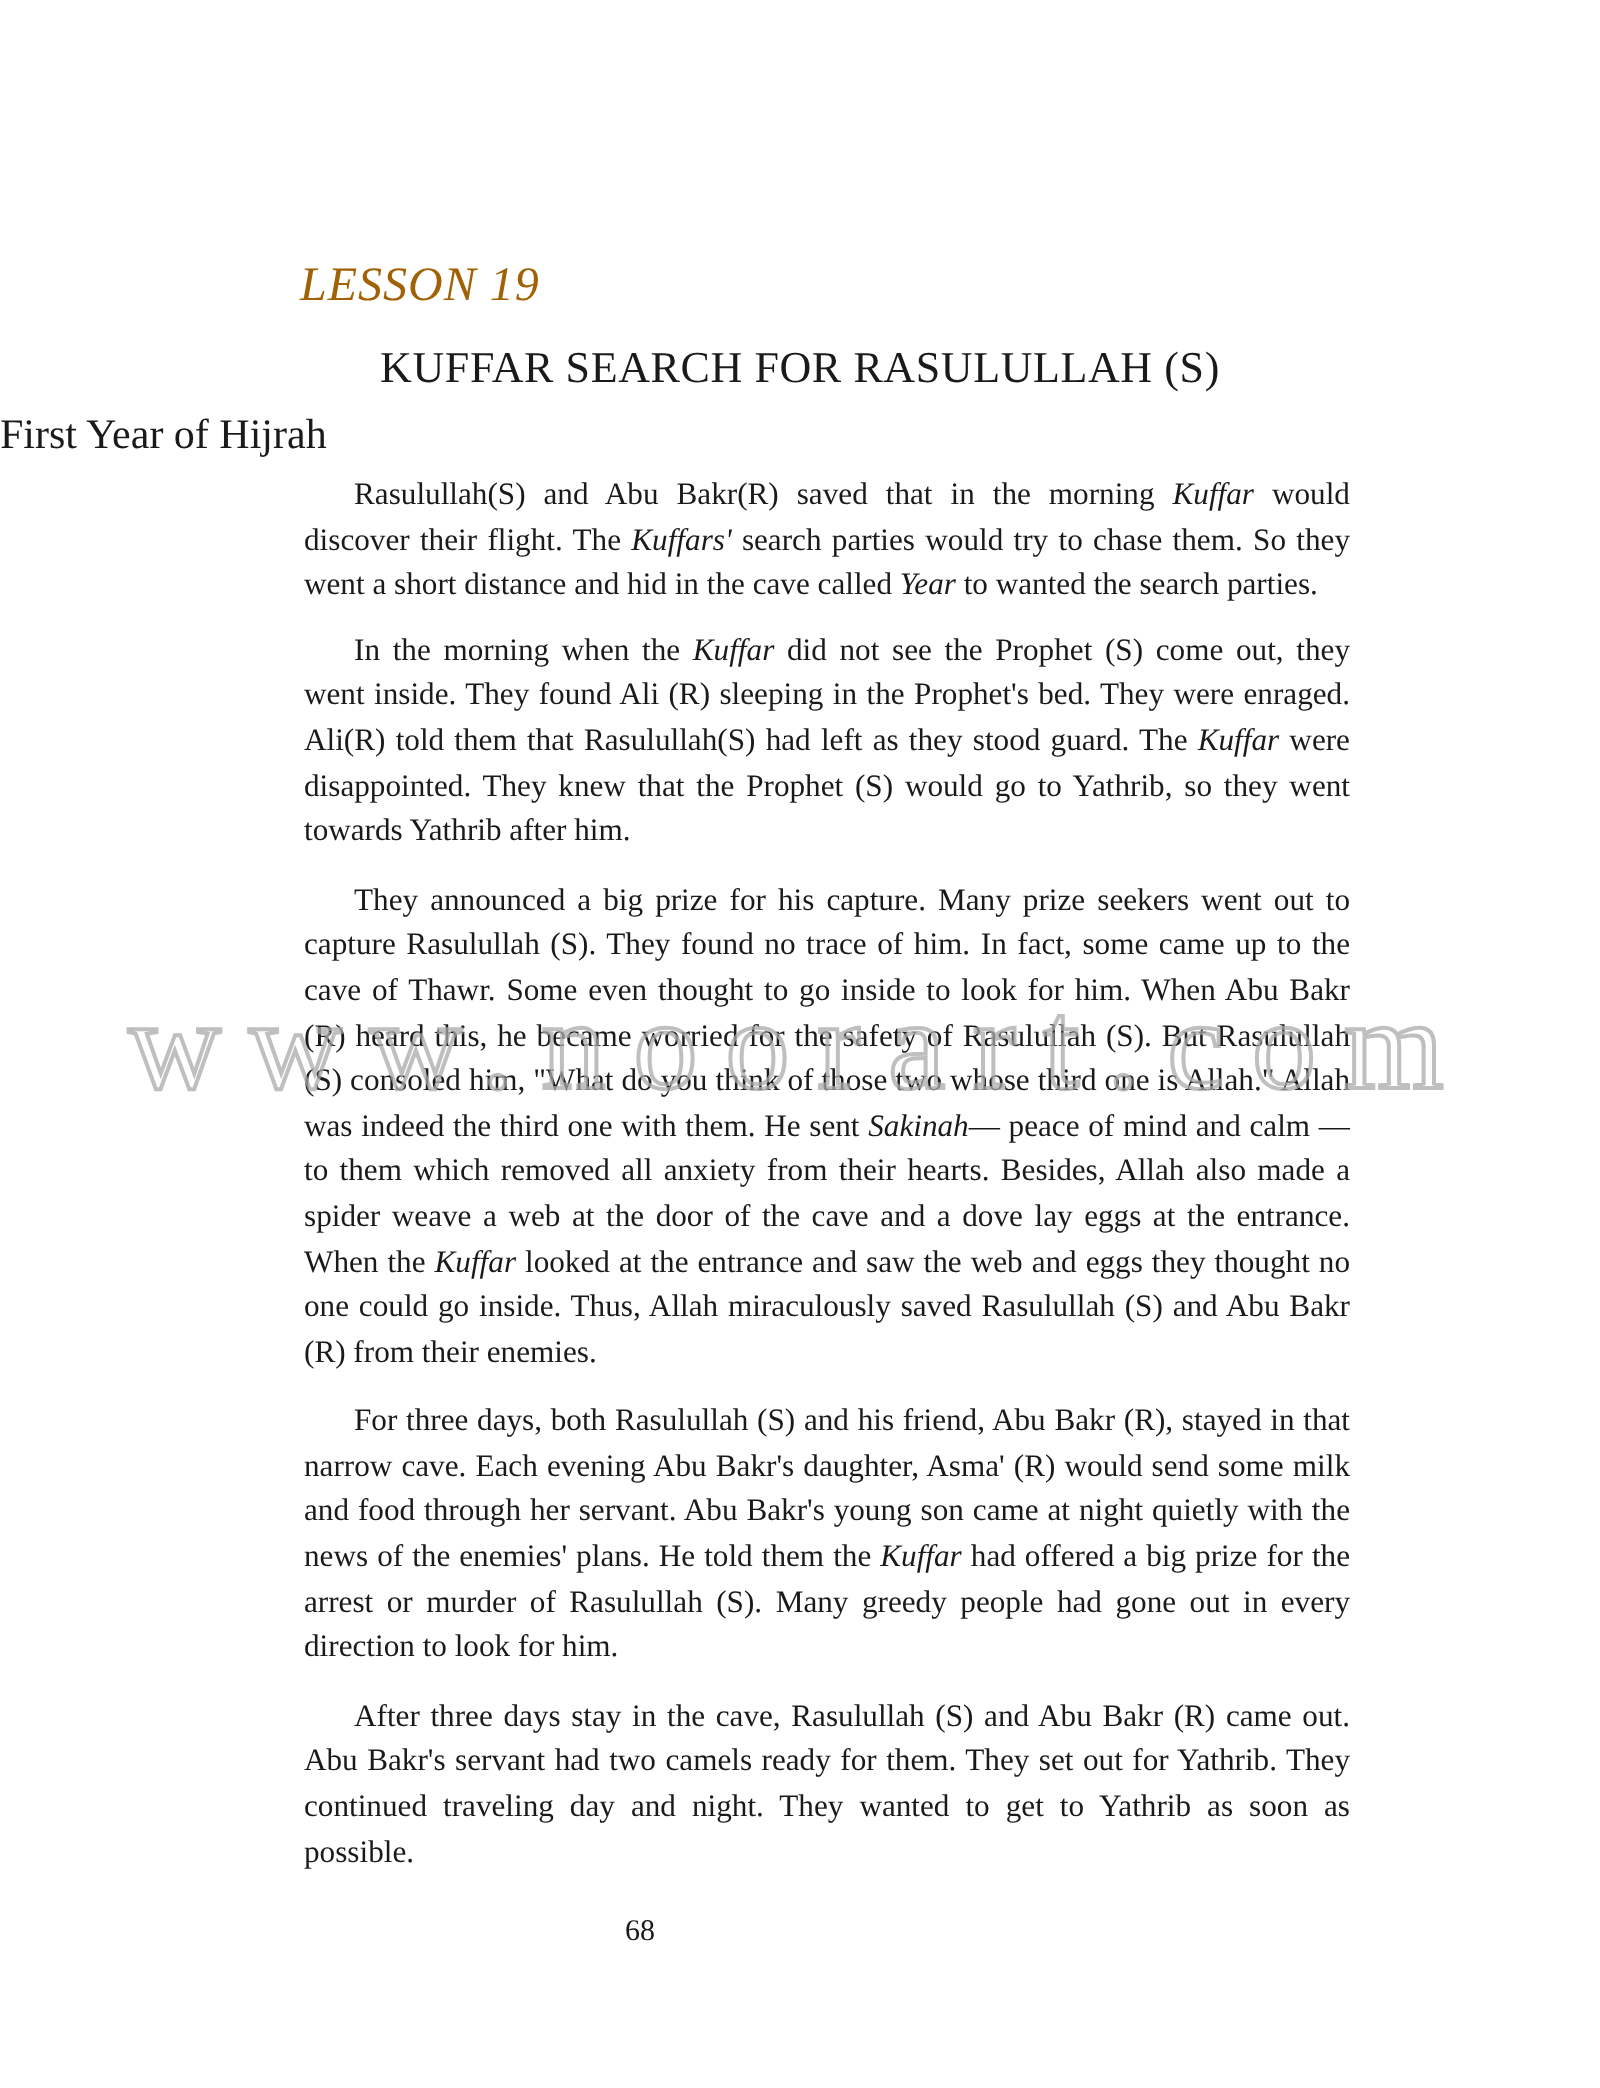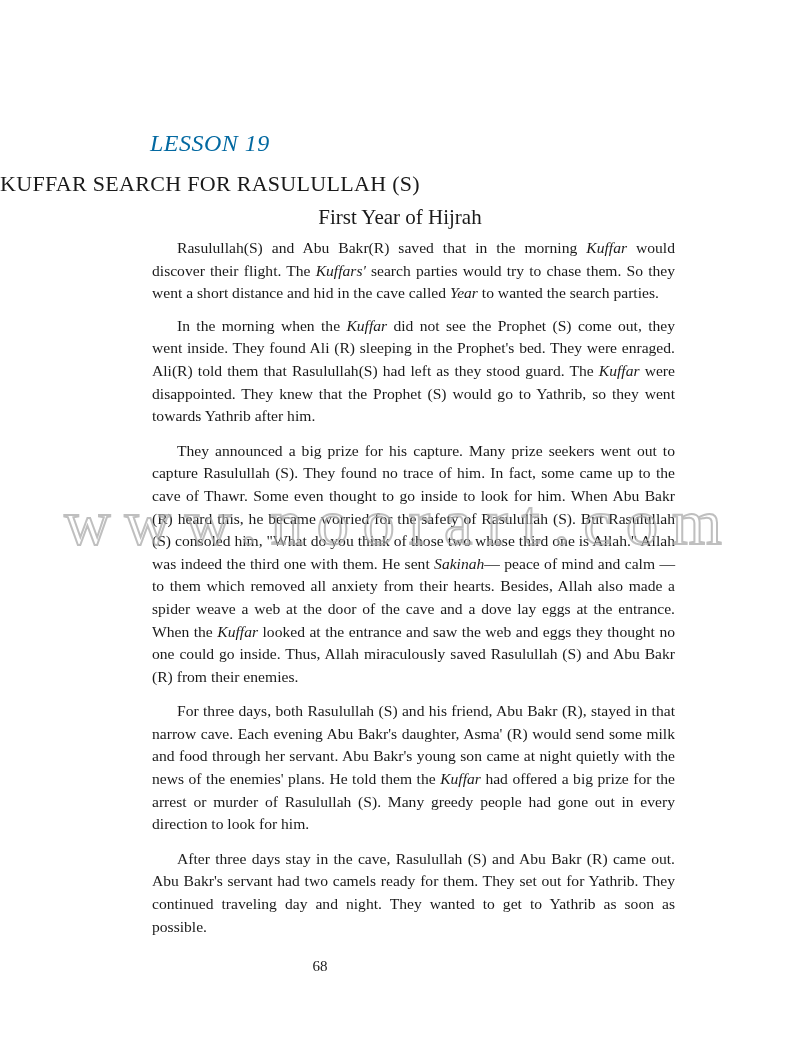--- a/index.html
+++ b/index.html
@@ -1,23 +1,23 @@
 <!DOCTYPE html>
 <html><head>
   <meta charset="utf-8">
   <style>
     html, body { margin: 0; padding: 0; background: #ffffff; }
     body { width: 800px; height: 1044px; position: relative; overflow: hidden;
            font-family: "Liberation Serif", "DejaVu Serif", serif; color: #1a1a1a; }
     .page { position: absolute; left: 0; top: 0; width: 800px; height: 1044px; }
     .lesson { position: absolute; left: 150px; top: 130px; font-style: italic;
-              font-size: 24px; letter-spacing: 0.5px; color: #0369a1; }
-    .title { position: absolute; left: 0; width: 800px; top: 171px; text-align: left;
+              font-size: 24px; letter-spacing: 0.5px; color: #a16207; }
+    .title { position: absolute; left: 0; width: 800px; top: 171px; text-align: center;
              font-size: 22px; letter-spacing: 0.3px; }
-    .subtitle { position: absolute; left: 0; width: 800px; top: 205px; text-align: center;
+    .subtitle { position: absolute; left: 0; width: 800px; top: 205px; text-align: left;
                 font-size: 21px; }
     .body { position: absolute; left: 152px; width: 523px; top: 237px; }
     .para { font-size: 15.6px; line-height: 22.6px; text-align: justify; text-indent: 25px;
             margin: 0 0 12px 0; }
     .para i { font-style: italic; }
     #p1 { margin-bottom: 10px; }
     .pageno { position: absolute; left: 0; width: 640px; top: 958px; text-align: center;
               font-size: 15px; }
     .watermark { position: absolute; left: 0; top: 493px; width: 800px; height: 60px;
                  pointer-events: none; font-family: Liberation Serif, serif;

